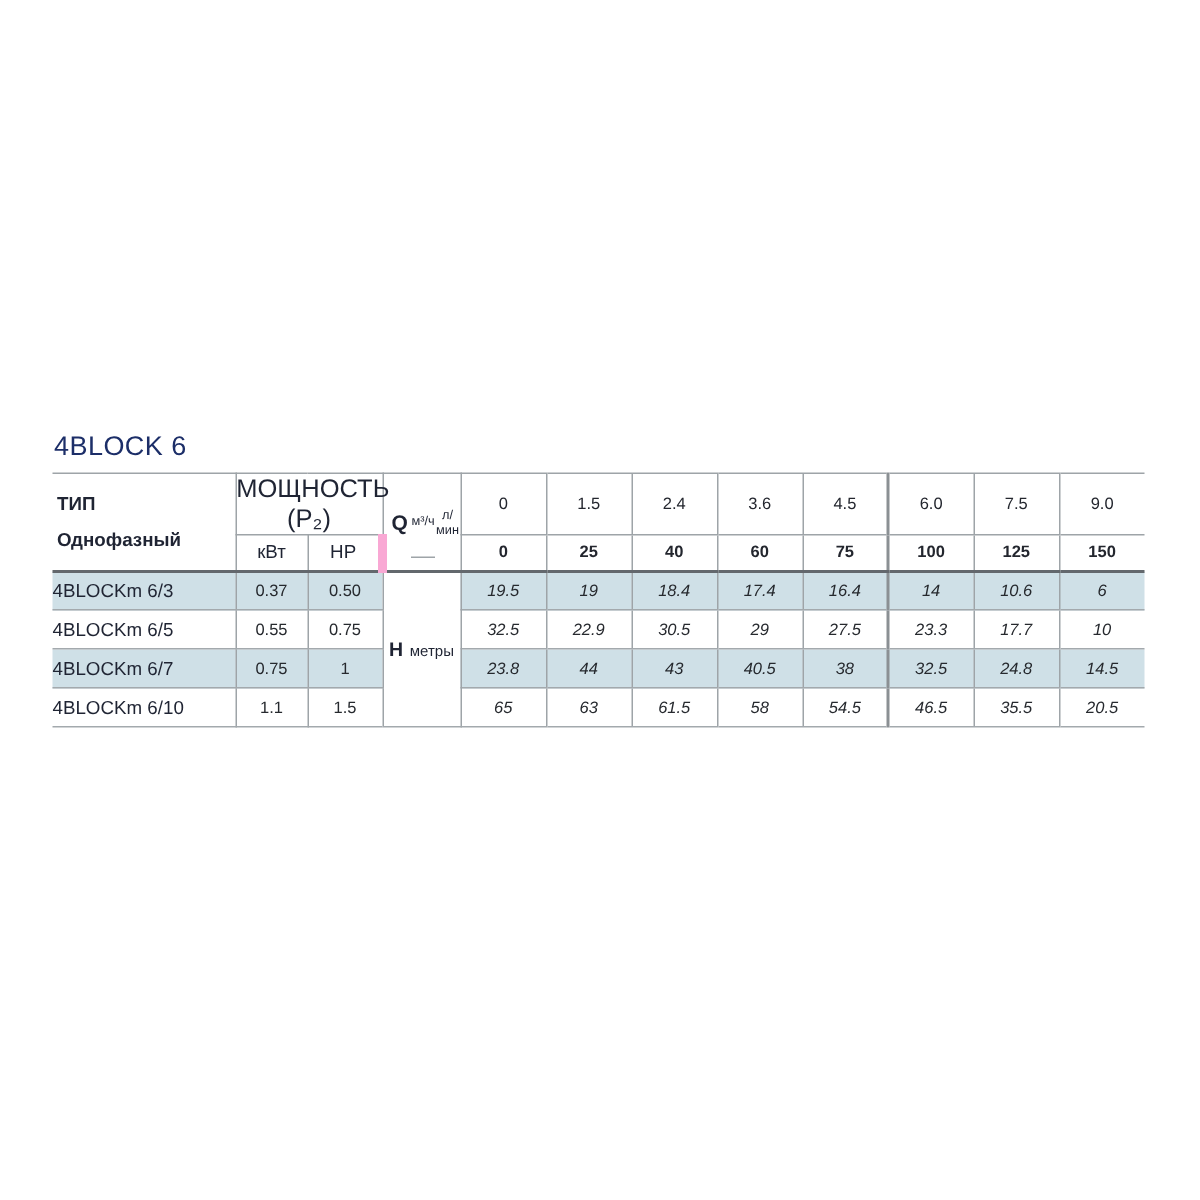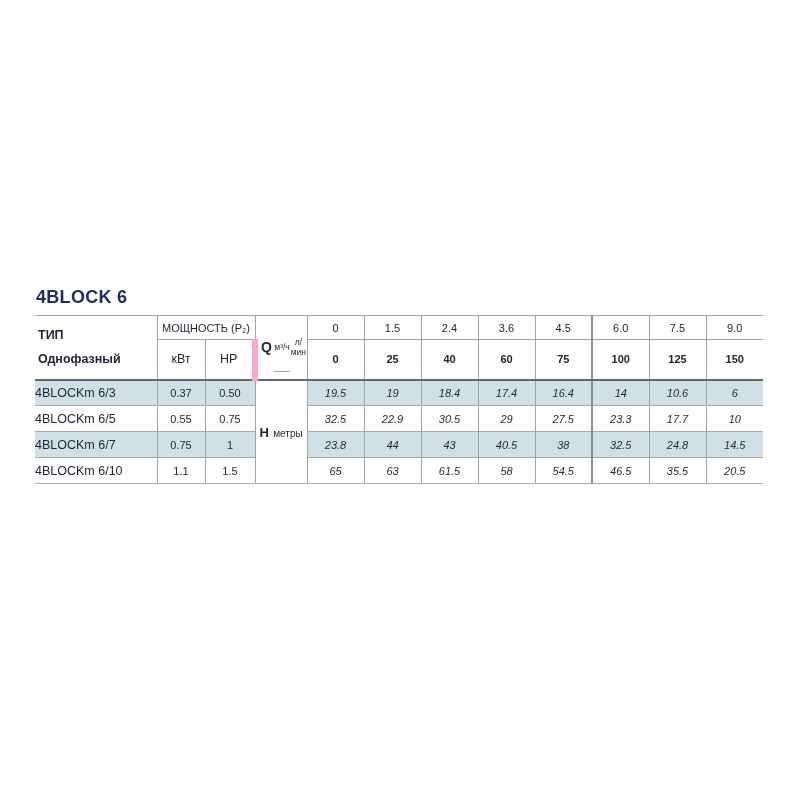--- a/index.html
+++ b/index.html
@@ -6,21 +6,21 @@
   html,body { background:#ffffff; }
   body {
     width:800px; height:800px; position:relative; overflow:hidden;
     font-family:"Liberation Sans", sans-serif;
     -webkit-font-smoothing:antialiased;
   }
   .page { position:absolute; inset:0; background:#ffffff; }
 
   .title {
     position:absolute; left:36px; top:287px;
-    font-size:18px; font-weight:bold; letter-spacing:.3px;
+    font-size:18px; font-weight:normal; letter-spacing:.3px;
     color:#1c2e68;
   }
 
   table.spec {
     position:absolute; left:35px; top:315px;
     border-collapse:collapse; table-layout:fixed;
     width:728px;
     color:#23262e;
   }
   table.spec th, table.spec td { font-weight:normal; padding:0; vertical-align:middle; }
@@ -30,24 +30,24 @@
   th.type-hdr {
     width:122px; text-align:left; border-right:1px solid #9ea4a8;
     border-bottom:2px solid #63686d;
   }
   th.type-hdr .tline {
     height:24px; display:flex; align-items:center;
     font-size:12.5px; font-weight:bold; color:#1f2433; padding-left:3px;
   }
   th.power-hdr {
     border-right:1px solid #9ea4a8; height:24px;
-    font-size:11px; font-weight:bold; color:#1f2433; text-align:center;
+    font-size:17px; font-weight:bold; color:#1f2433; text-align:center;
   }
   th.unit-hdr {
-    height:40px; font-size:12.5px; font-weight:bold; color:#1f2433;
+    height:24px; font-size:12.5px; font-weight:bold; color:#1f2433;
     text-align:center; border-bottom:2px solid #63686d;
   }
   th.unit-hdr.kvt { border-right:1px solid #9ea4a8; }
   th.unit-hdr.hp  { border-right:6px solid #f9a8d4; }
   th.q-hdr {
     border-right:1px solid #9ea4a8; border-bottom:2px solid #63686d;
     height:49px;
   }
   .q-wrap { display:flex; height:49px; align-items:stretch; }
   .q-sym {

